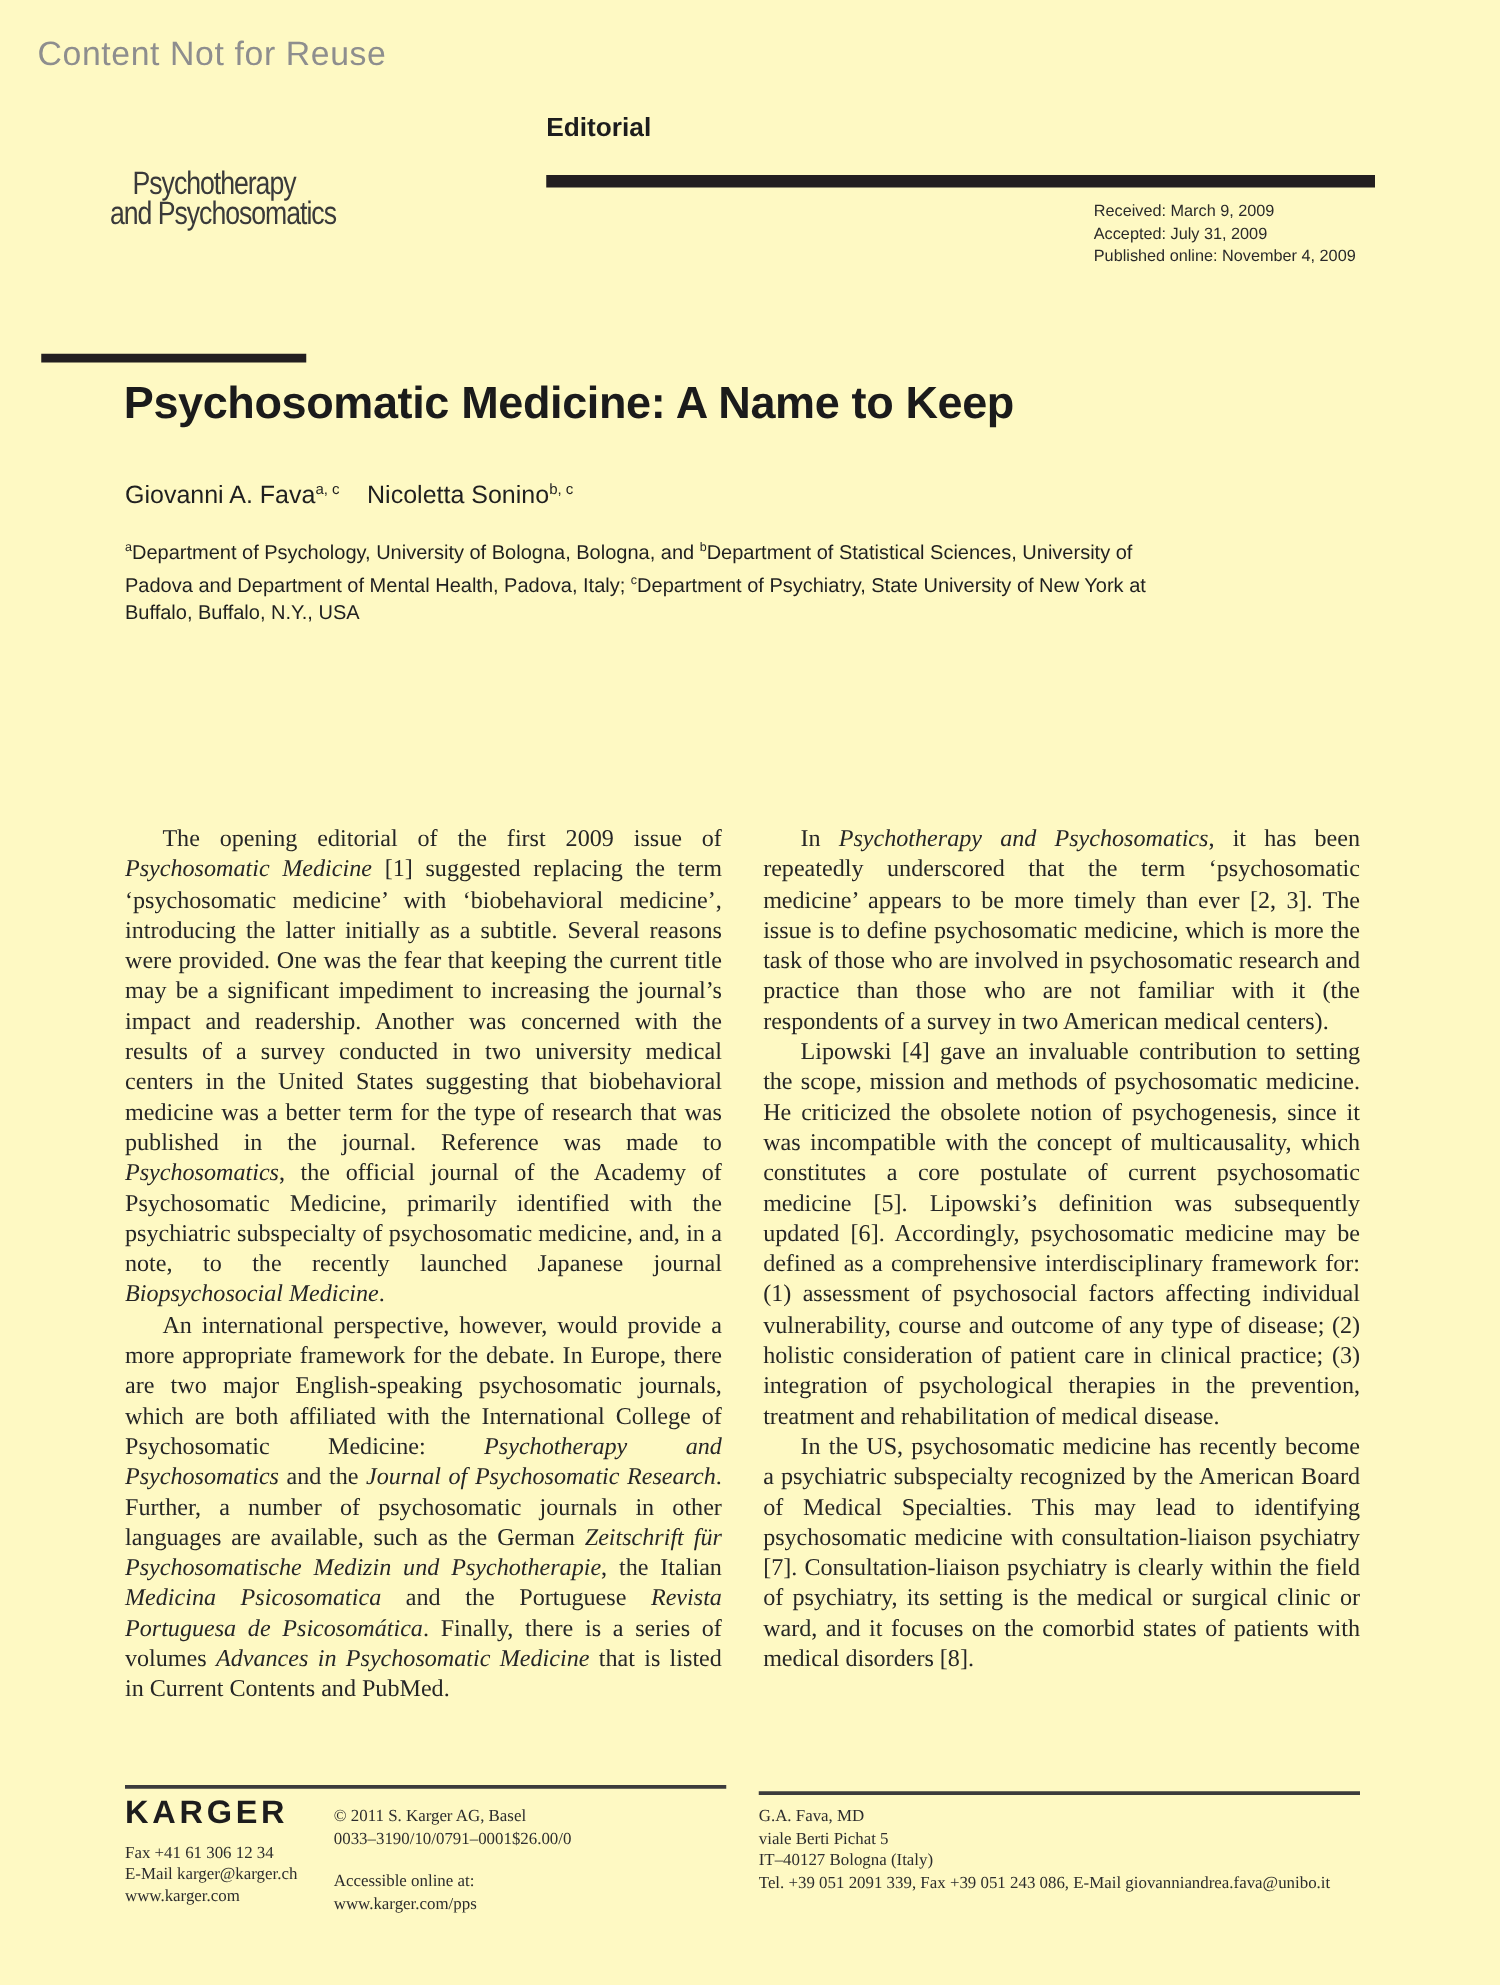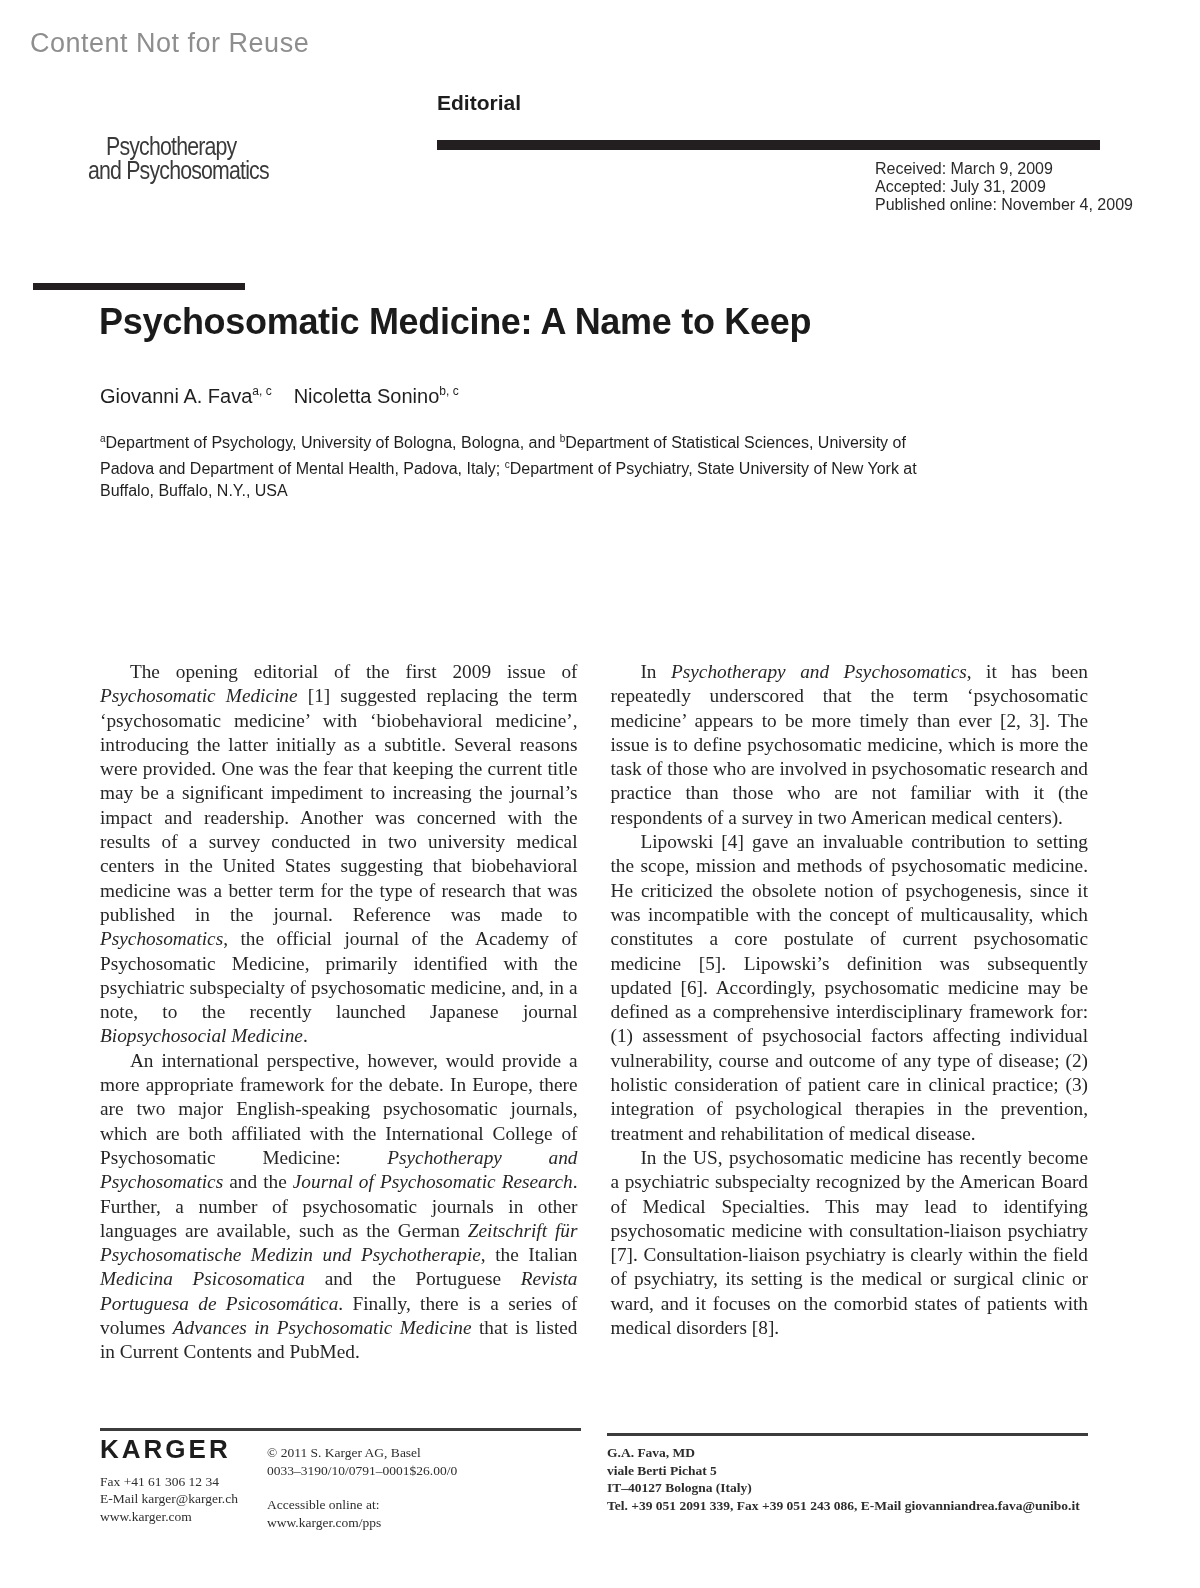--- a/index.html
+++ b/index.html
@@ -1,21 +1,21 @@
 <!DOCTYPE html>
 <html><head>
 <meta charset="utf-8">
 <style>
   * { margin: 0; padding: 0; box-sizing: border-box; }
   html, body { background: #e8e8e8; }
   .page {
     position: relative;
     width: 1200px;
     height: 1588px;
-    background: #ffffff;
+    background: #fef9c3;
     font-family: "Liberation Sans", sans-serif;
     color: #222222;
     overflow: hidden;
   }
   
   .watermark {
     position: absolute;
     left: 30px; top: 28px;
     font-size: 27px;
     color: #8e8e8e;
@@ -53,21 +53,21 @@
   .citation-block {
     position: absolute;
     left: 437px; top: 159px;
     font-size: 15px;
     line-height: 23px;
     color: #2a2a2a;
   }
   .meta-block {
     position: absolute;
     left: 875px; top: 160px;
-    font-size: 16px;
+    font-size: 13px;
     line-height: 18px;
     color: #2a2a2a;
   }
   
   .title-bar {
     position: absolute;
     left: 33px; top: 283px;
     width: 212px; height: 7px;
     background: #231f20;
   }
@@ -132,21 +132,21 @@
   .karger-logo {
     font-family: "Liberation Sans", sans-serif;
     font-size: 26px;
     font-weight: 600;
     letter-spacing: 3px;
     color: #1d1d1d;
     margin: 2px 0 14px 0;
   }
   .copyright-col { width: 300px; padding-top: 5px; }
   .copyright-col .spacer { height: 17px; }
-  .footer-right { padding-top: 5px; font-weight: bold; }
+  .footer-right { padding-top: 5px; }
 </style>
 </head>
 <body>
 
 <div class="page">
 
   <div class="watermark">Content Not for Reuse</div>
 
   <div class="masthead">
     <span class="l1">Psychotherapy</span>

